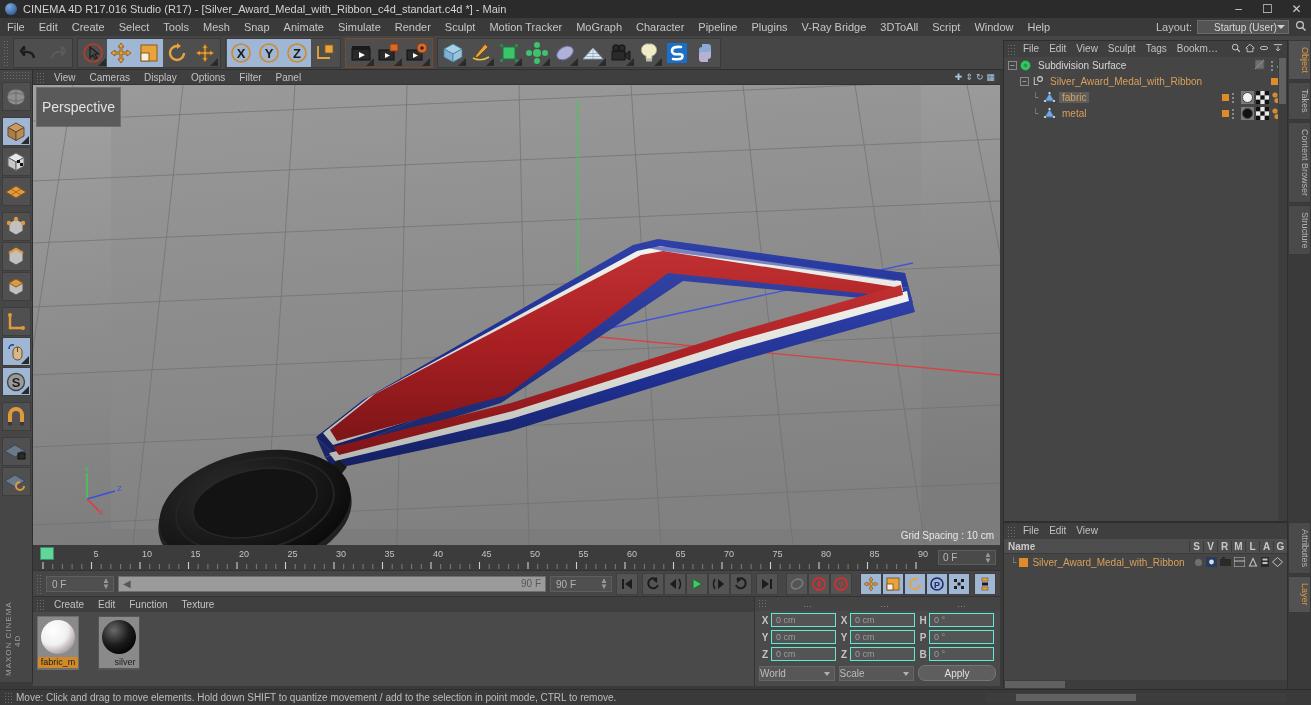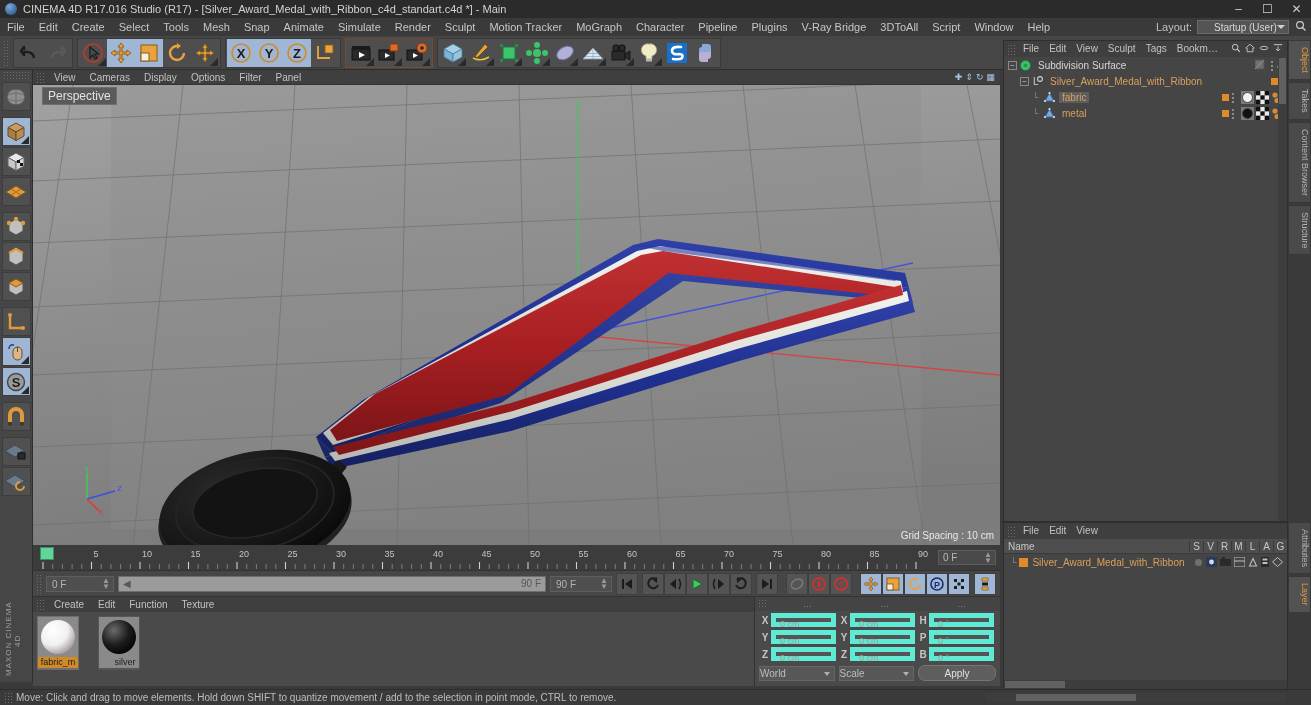--- a/index.html
+++ b/index.html
@@ -118,23 +118,23 @@
   }
   .vp-menu-item { padding:0 7px; font-size:10px; color:#c2c2c2; line-height:15px; }
   .vp-icons { margin-left:auto; display:flex; gap:3px; padding-right:5px; }
   .vp-icons span { font-size:9px; color:#a8c4e0; }
 
   .viewport {
     position:relative; width:967px; height:460px; overflow:hidden;
     background:linear-gradient(170deg,#9a9a9a 0%, #8d8d8d 40%, #818181 100%);
   }
   .vp-label {
-    position:absolute; left:9px; top:2px; z-index:9;
-    background:#5a5a5a; color:#e2e2e2; font-size:12px;
-    padding:1px 5px; border:1px solid #6e6e6e;
+    position:absolute; left:3px; top:2px; z-index:9;
+    background:#5a5a5a; color:#e2e2e2; font-size:14px;
+    padding:11px 5px; border:1px solid #6e6e6e;
   }
   .grid-spacing {
     position:absolute; right:6px; bottom:4px; z-index:9;
     color:#e8e8e8; font-size:10px;
   }
   
   .vp-svg { position:absolute; left:0; top:0; }
   .vp-gizmo { position:absolute; left:38px; bottom:28px; }
 
   
@@ -203,21 +203,21 @@
   .co-head { height:14px; display:flex; align-items:center; background:#444; }
   .co-head .dots {
     width:8px; height:10px; margin:0 3px;
     background-image:radial-gradient(#6d6d6d 1px, transparent 1px);
     background-size:3px 3px;
   }
   .co-head .lbl { flex:1; text-align:center; font-size:9px; color:#8f8f8f; }
   .co-row { display:flex; align-items:center; height:16px; margin:1px 0; }
   .co-ax { width:12px; text-align:center; font-size:10px; color:#c4c4c4; font-weight:bold; }
   .co-in {
-    flex:1; height:14px; background:#545454; border:5px solid #5eead4;
+    flex:1; height:14px; background:#545454; border:1px solid #5eead4;
     font-size:9px; color:#9d9d9d; line-height:13px; padding-left:4px;
     margin-right:2px; position:relative;
   }
   .co-bottom { display:flex; align-items:center; gap:4px; padding:2px 4px 0; }
   .co-sel {
     flex:1; height:15px; background:#575757; border:1px solid #666;
     font-size:10px; color:#bcbcbc; line-height:14px; text-align:left; position:relative;
   }
   .co-sel .arrow { position:absolute; right:4px; top:5px;
     border-left:3px solid transparent;border-right:3px solid transparent;border-top:4px solid #b0b0b0; }
@@ -258,21 +258,21 @@
   }
   .om-scroll-v i { display:block; width:7px; height:46px; margin:1px; background:#616161; }
 
   
   .laymgr {
     position:absolute; left:1003px; top:522px; width:285px; height:168px;
     background:#454545; border:1px solid #2e2e2e;
   }
   .lm-head {
     display:flex; align-items:center; height:15px;
-    background:#4e4e4e; border-bottom:1px solid #3a3a3a; font-size:10px; color:#c8c8c8;
+    background:#4e4e4e; border-bottom:1px solid #3a3a3a; font-size:10px; color:#c8c8c8;font-weight:bold;
   }
   .lm-col { width:14px; text-align:center; border-left:1px solid #3a3a3a; }
   .lm-row { display:flex; align-items:center; height:16px; font-size:10px; }
   .lm-swatch { width:9px; height:9px; background:#e08a2a; margin:0 4px 0 14px; flex:none; }
   .lm-name { color:#d9a05a; flex:1; white-space:nowrap; }
   .lm-icons { display:flex; gap:3px; padding-right:4px; align-items:center; }
   .lm-scroll-h {
     position:absolute; left:0; right:0; bottom:0; height:9px; background:#3d3d3d;
   }
   .lm-scroll-h i { display:block; height:7px; width:60px; margin:1px 0 0 1px; background:#616161; }

